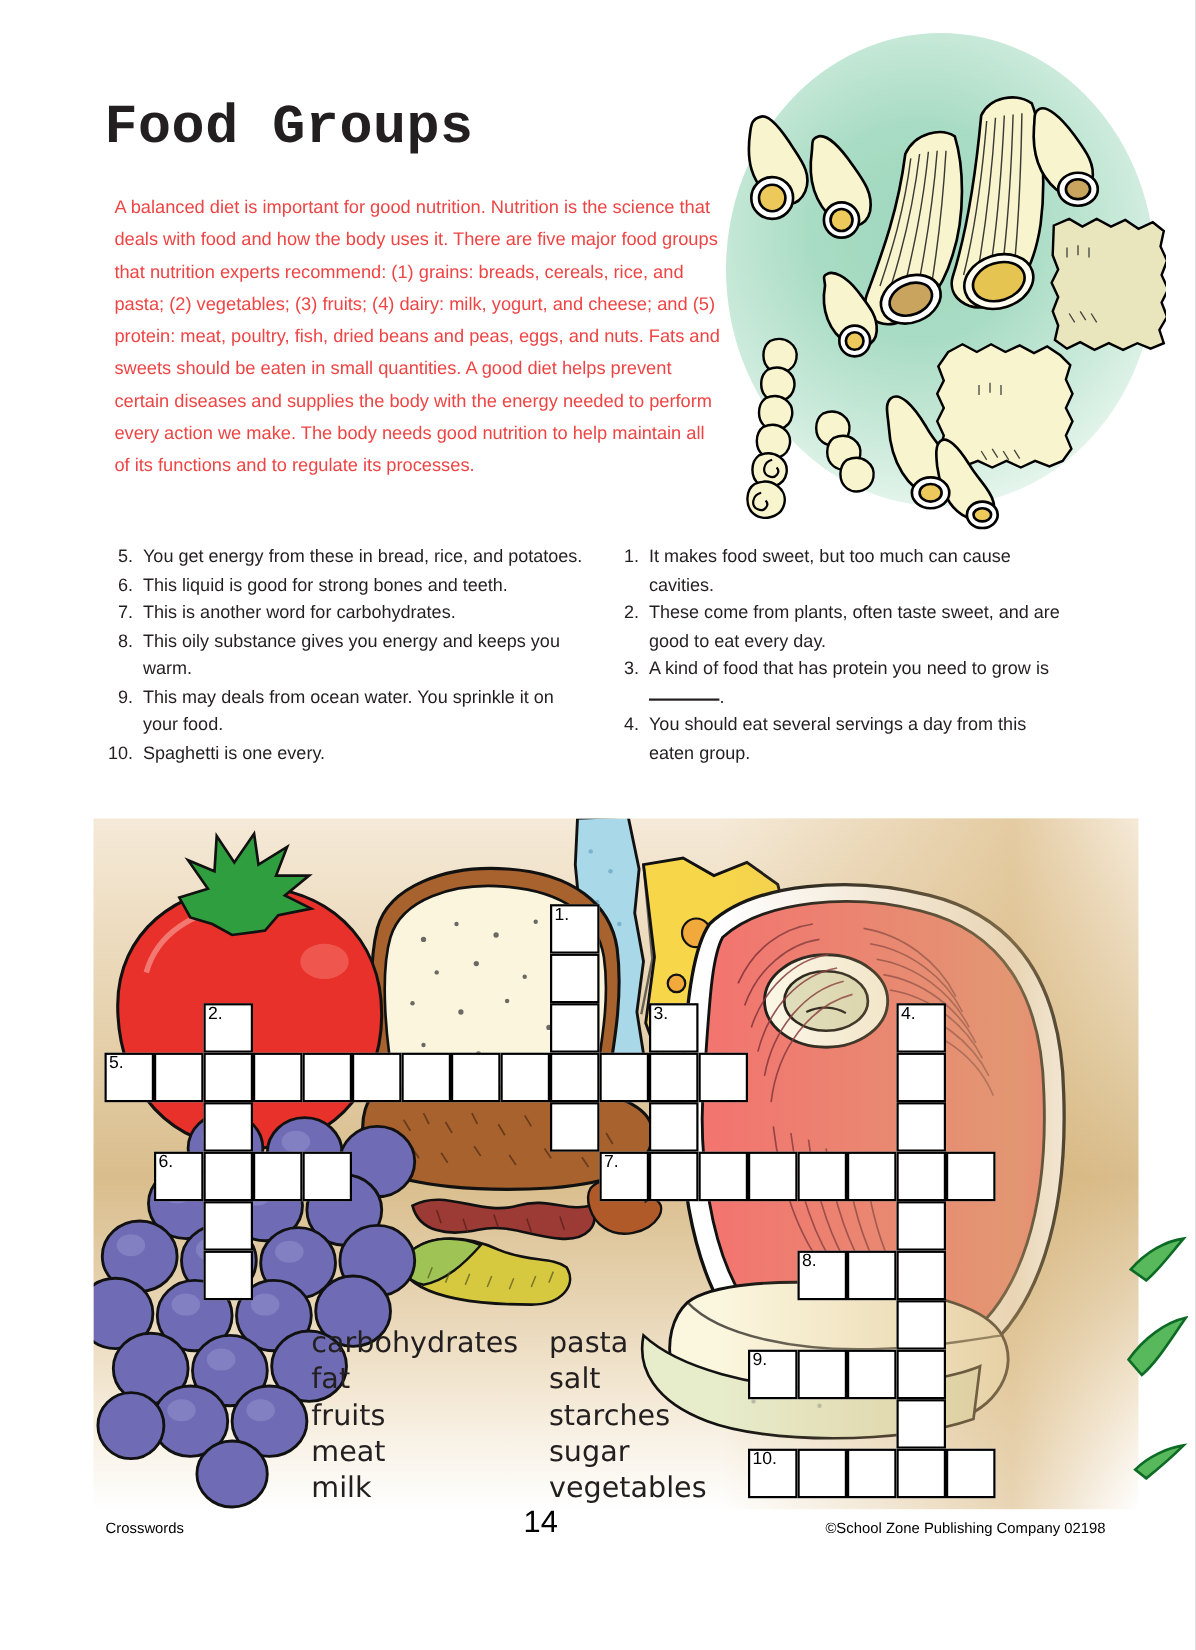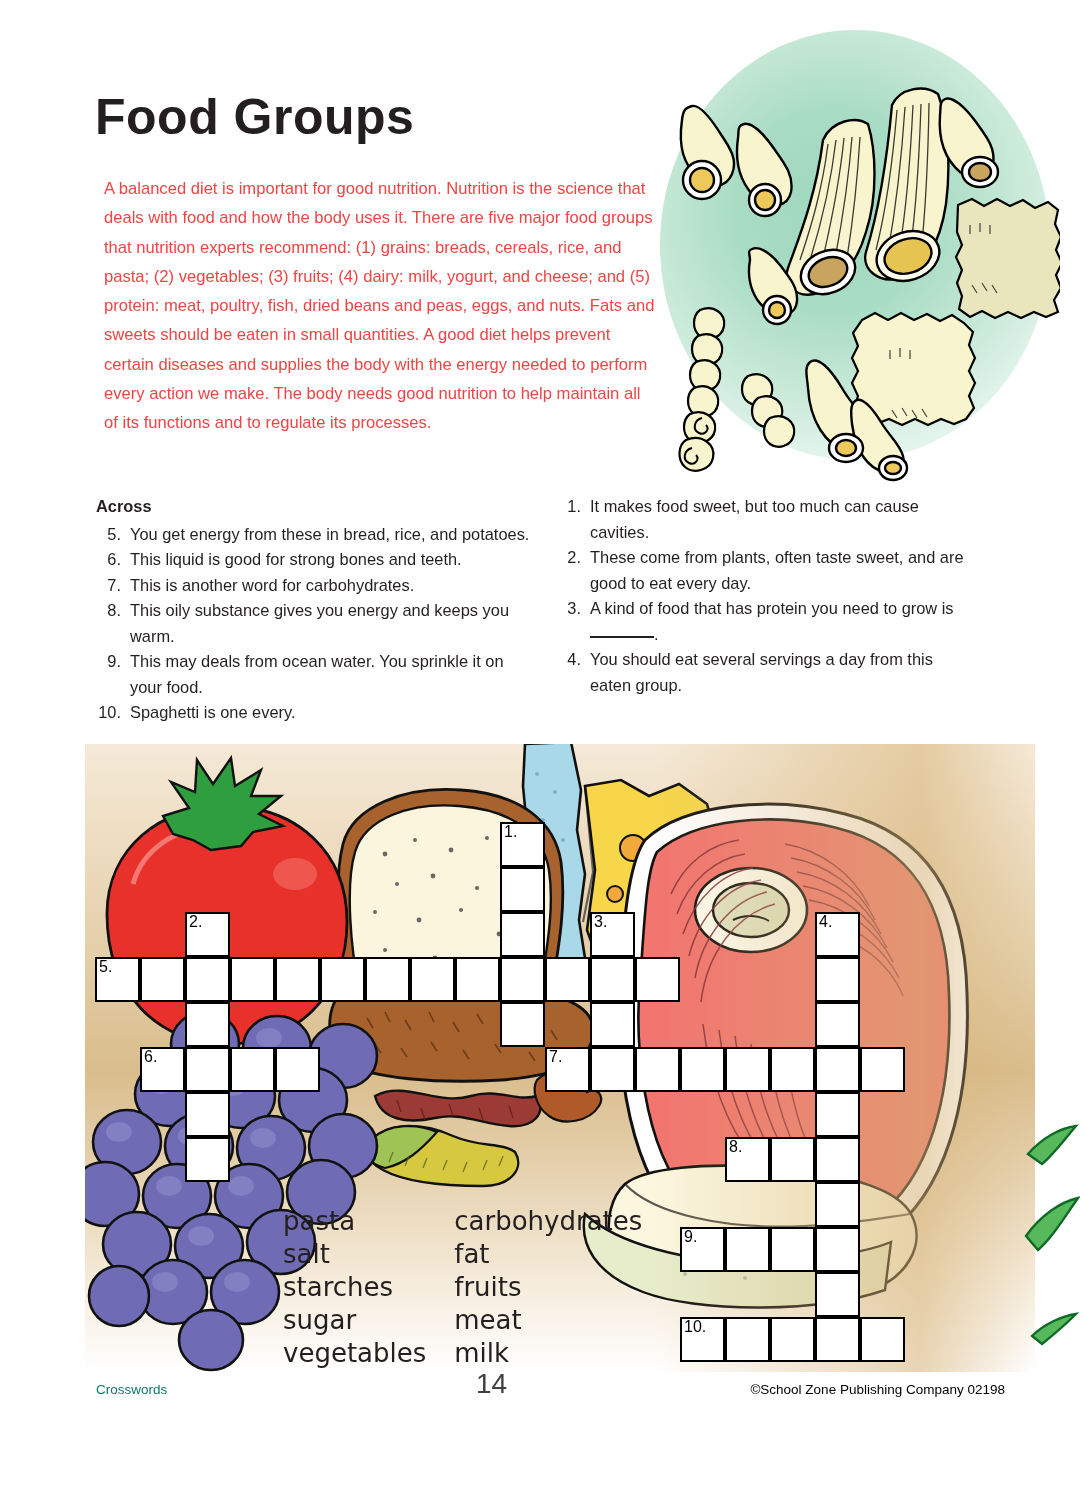--- a/index.html
+++ b/index.html
@@ -7,21 +7,21 @@
   .page{position:relative;width:1087px;height:1500px;background:#ffffff;overflow:hidden;}
 
   
   .pasta-wrap{position:absolute;left:640px;top:20px;width:420px;height:470px;}
   .pasta-bg{position:absolute;left:20px;top:10px;width:390px;height:430px;
     border-radius:50%;
     background:radial-gradient(circle at 45% 42%, #9ed7bd 0%, #a9dcc4 30%, #cdebdc 60%, #eaf7f0 80%, #ffffff 96%);}
   .pasta-svg{position:absolute;left:0;top:0;}
 
   
-  .title{position:absolute;left:95px;top:88px;font-family:Liberation Sans, sans-serif;
+  .title{position:absolute;left:95px;top:88px;font-family:Liberation Mono, monospace;
     font-weight:bold;font-size:50px;color:#231f20;letter-spacing:.5px;}
   .intro{position:absolute;left:104px;top:174px;width:552px;font-size:16.6px;
     line-height:29.3px;color:#ef4444;font-family:"Liberation Sans",sans-serif;}
 
   
   .clue-col{position:absolute;font-size:16.4px;color:#231f20;line-height:25.5px;}
   .clue-col.across{left:96px;top:494px;width:440px;}
   .clue-col.down{left:556px;top:494px;width:420px;}
   .clue-head{font-weight:bold;font-size:16.4px;margin-bottom:2px;}
   .clue-row{display:flex;align-items:flex-start;margin-bottom:0px;}
@@ -47,23 +47,23 @@
   .cell{position:absolute;width:45px;height:45px;background:#ffffff;
     border:2.4px solid #000;box-sizing:border-box;}
 
   
   .wordbank{position:absolute;left:283px;top:1205px;display:flex;gap:28px;
     font-family:"DejaVu Sans",sans-serif;font-size:26px;color:#231f20;line-height:33px;}
   .wb-col div{white-space:nowrap;}
 
   
   .footer{position:absolute;left:0;top:1382px;width:1087px;height:30px;}
-  .f-left{position:absolute;left:96px;top:0;font-size:13.5px;color:#0f766e;}
+  .f-left{position:absolute;left:96px;top:0;font-size:13.5px;color:#000000;}
   .f-center{position:absolute;left:0;top:-14px;width:983px;text-align:center;
-    font-size:28px;color:#404040;}
+    font-size:28px;color:#000000;}
   .f-right{position:absolute;right:82px;top:0;font-size:13.5px;color:#000000;
     white-space:nowrap;}
 </style>
 </head>
 <body>
 
 <div class="page">
 
   <div class="pasta-wrap">
     <div class="pasta-bg"></div>
@@ -149,21 +149,20 @@
           <ellipse cx="253" cy="448" rx="8" ry="6" fill="#ecc95a"></ellipse>
       </g>
     </svg>
   </div>
 
   <div class="title">Food Groups</div>
 
   <div class="intro">A balanced diet is important for good nutrition. Nutrition is the science that deals with food and how the body uses it. There are five major food groups that nutrition experts recommend: (1) grains: breads, cereals, rice, and pasta; (2) vegetables; (3) fruits; (4) dairy: milk, yogurt, and cheese; and (5) protein: meat, poultry, fish, dried beans and peas, eggs, and nuts. Fats and sweets should be eaten in small quantities. A good diet helps prevent certain diseases and supplies the body with the energy needed to perform every action we make. The body needs good nutrition to help maintain all of its functions and to regulate its processes.</div>
 
   <div class="clue-col across">
-    <div class="clue-head">Across</div>
 
     <div class="clue-row">
       <span class="clue-num">5.</span>
       <span class="clue-txt">You get energy from these in bread, rice, and potatoes.</span>
     </div>
     <div class="clue-row">
       <span class="clue-num">6.</span>
       <span class="clue-txt">This liquid is good for strong bones and teeth.</span>
     </div>
     <div class="clue-row">
@@ -456,33 +455,33 @@
       <div class="n" style="position: absolute; left: 99px; top: 958px; z-index: 5;">5.</div>
       <div class="n" style="position: absolute; left: 144px; top: 1048px; z-index: 5;">6.</div>
       <div class="n" style="position: absolute; left: 549px; top: 1048px; z-index: 5;">7.</div>
       <div class="n" style="position: absolute; left: 729px; top: 1138px; z-index: 5;">8.</div>
       <div class="n" style="position: absolute; left: 684px; top: 1228px; z-index: 5;">9.</div>
       <div class="n" style="position: absolute; left: 684px; top: 1318px; z-index: 5;">10.</div>
     </div>
 
   <div class="wordbank">
     <div class="wb-col">
+      <div>carbohydrates</div>
+      <div>fat</div>
+      <div>fruits</div>
+      <div>meat</div>
+      <div>milk</div>
+    </div>
+    <div class="wb-col">
       <div>pasta</div>
       <div>salt</div>
       <div>starches</div>
       <div>sugar</div>
       <div>vegetables</div>
     </div>
-    <div class="wb-col">
-      <div>carbohydrates</div>
-      <div>fat</div>
-      <div>fruits</div>
-      <div>meat</div>
-      <div>milk</div>
-    </div>
   </div>
 
   <div class="footer">
     <div class="f-left">Crosswords</div>
     <div class="f-center">14</div>
     <div class="f-right">©School Zone Publishing Company  02198</div>
   </div>
 
 </div>
 

